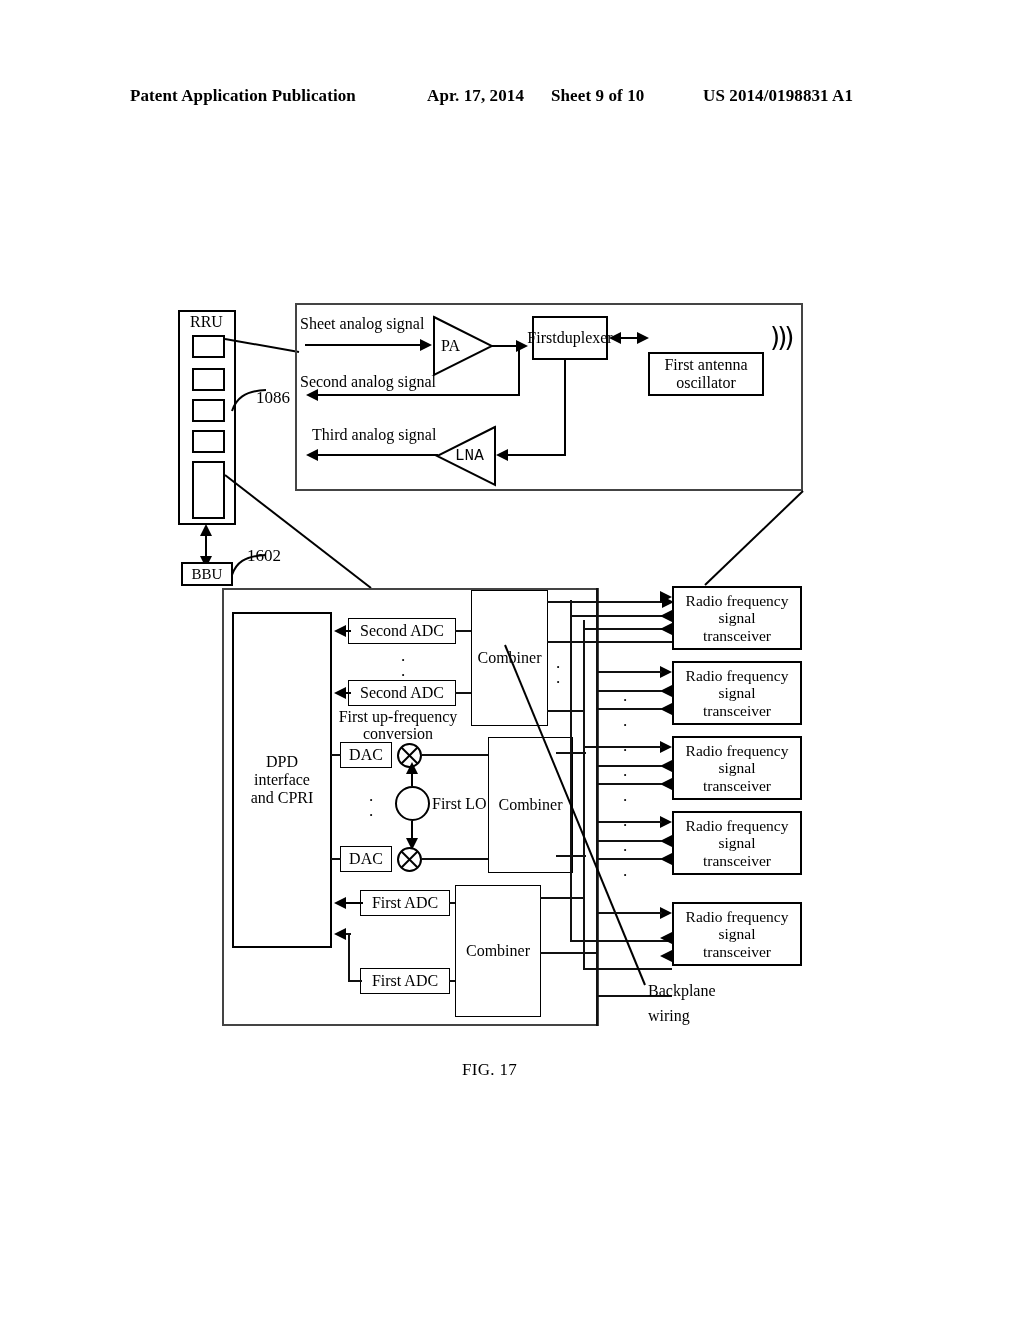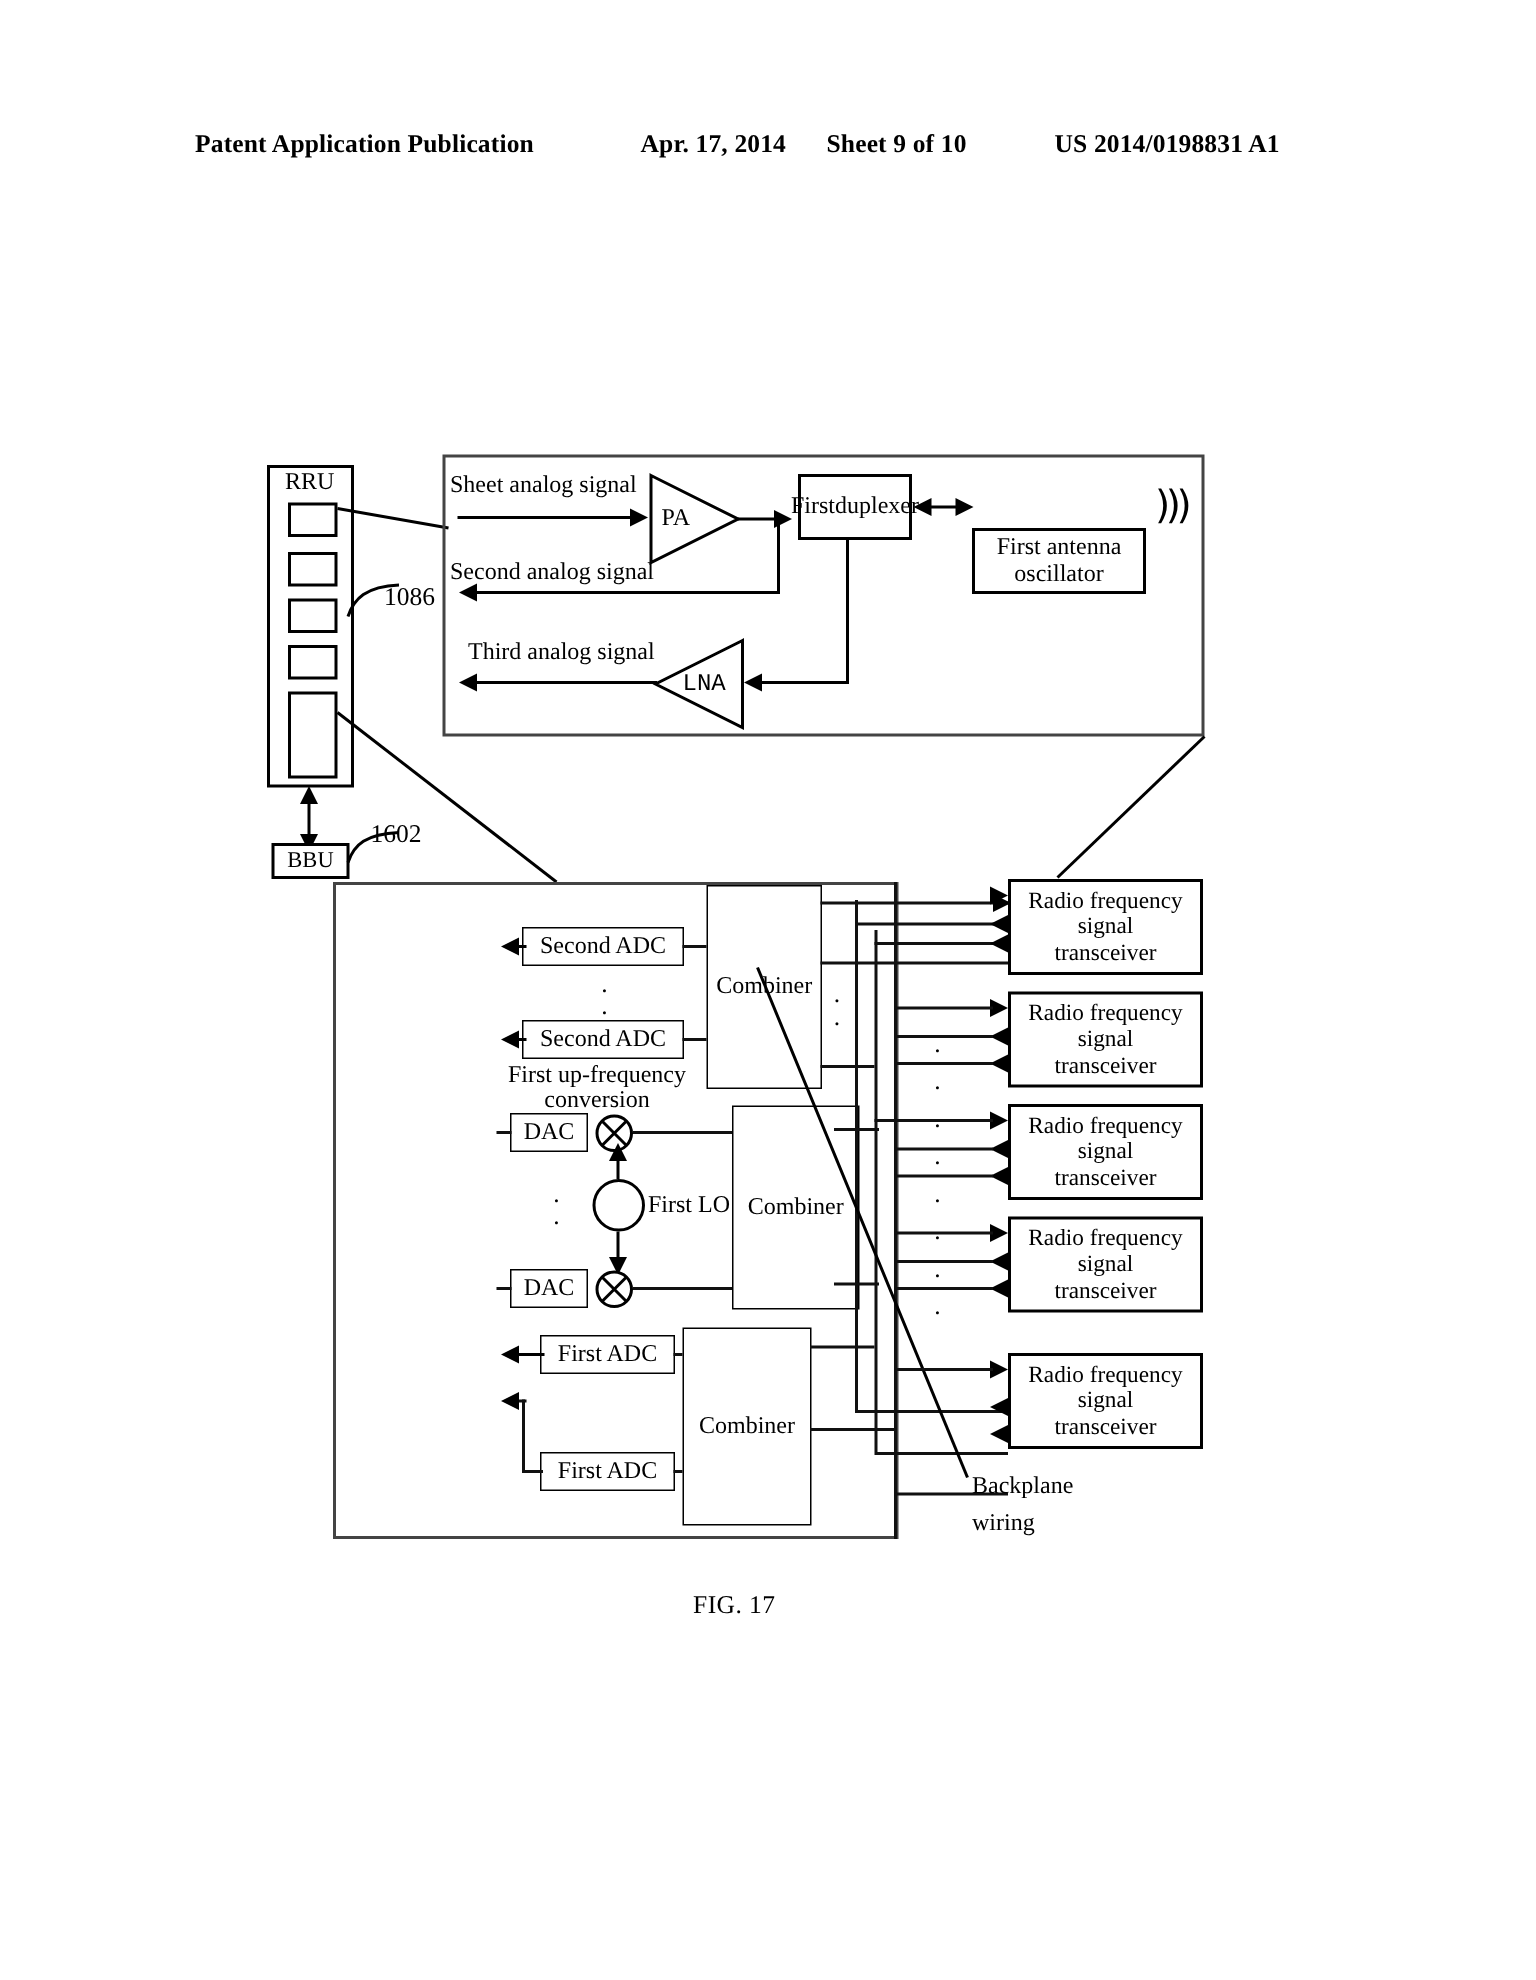--- a/index.html
+++ b/index.html
@@ -241,20 +241,25 @@
 
   <div class="leader" style="left:230px; top:551px;">
     <svg width="40" height="26" viewBox="0 0 40 26">
       <path d="M2 24 C 6 12, 14 5, 36 4" fill="none" stroke="#000" stroke-width="2"></path>
     </svg>
   </div>
   <div class="lbl" style="left:247px; top:546px; font-size:17px;">1602</div>
 
   <div class="shell" style="left:222px; top:588px; width:377px; height:438px;"></div>
 
+  <div class="box" style="left:232px; top:612px; width:100px; height:336px; flex-direction:column;">
+    <span>DPD</span>
+    <span>interface</span>
+    <span>and CPRI</span>
+  </div>
 
   <div class="box thin" style="left:348px; top:618px; width:108px; height:26px;">
     <span>Second ADC</span>
   </div>
   <div class="ln h" style="left:345px; top:630px; width:6px;"></div>
   <div class="ah l" style="left:334px; top:625px;"></div>
   <div class="ln h thin" style="left:455px; top:630px; width:18px;"></div>
 
   <div class="dots" style="left:398px; top:648px;">
     <span>.</span>

